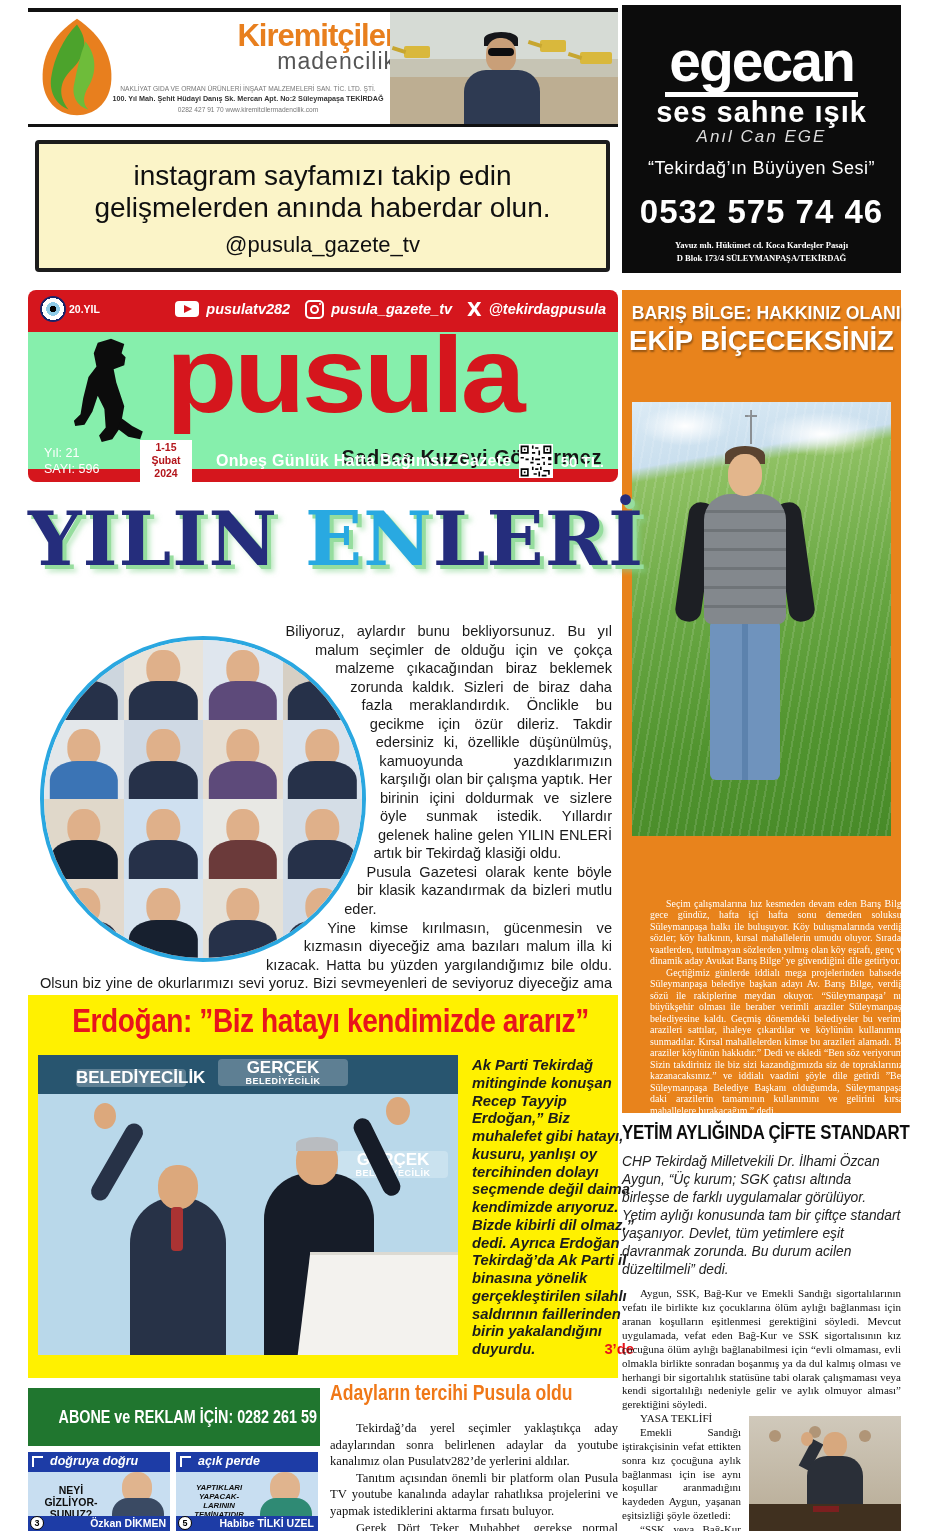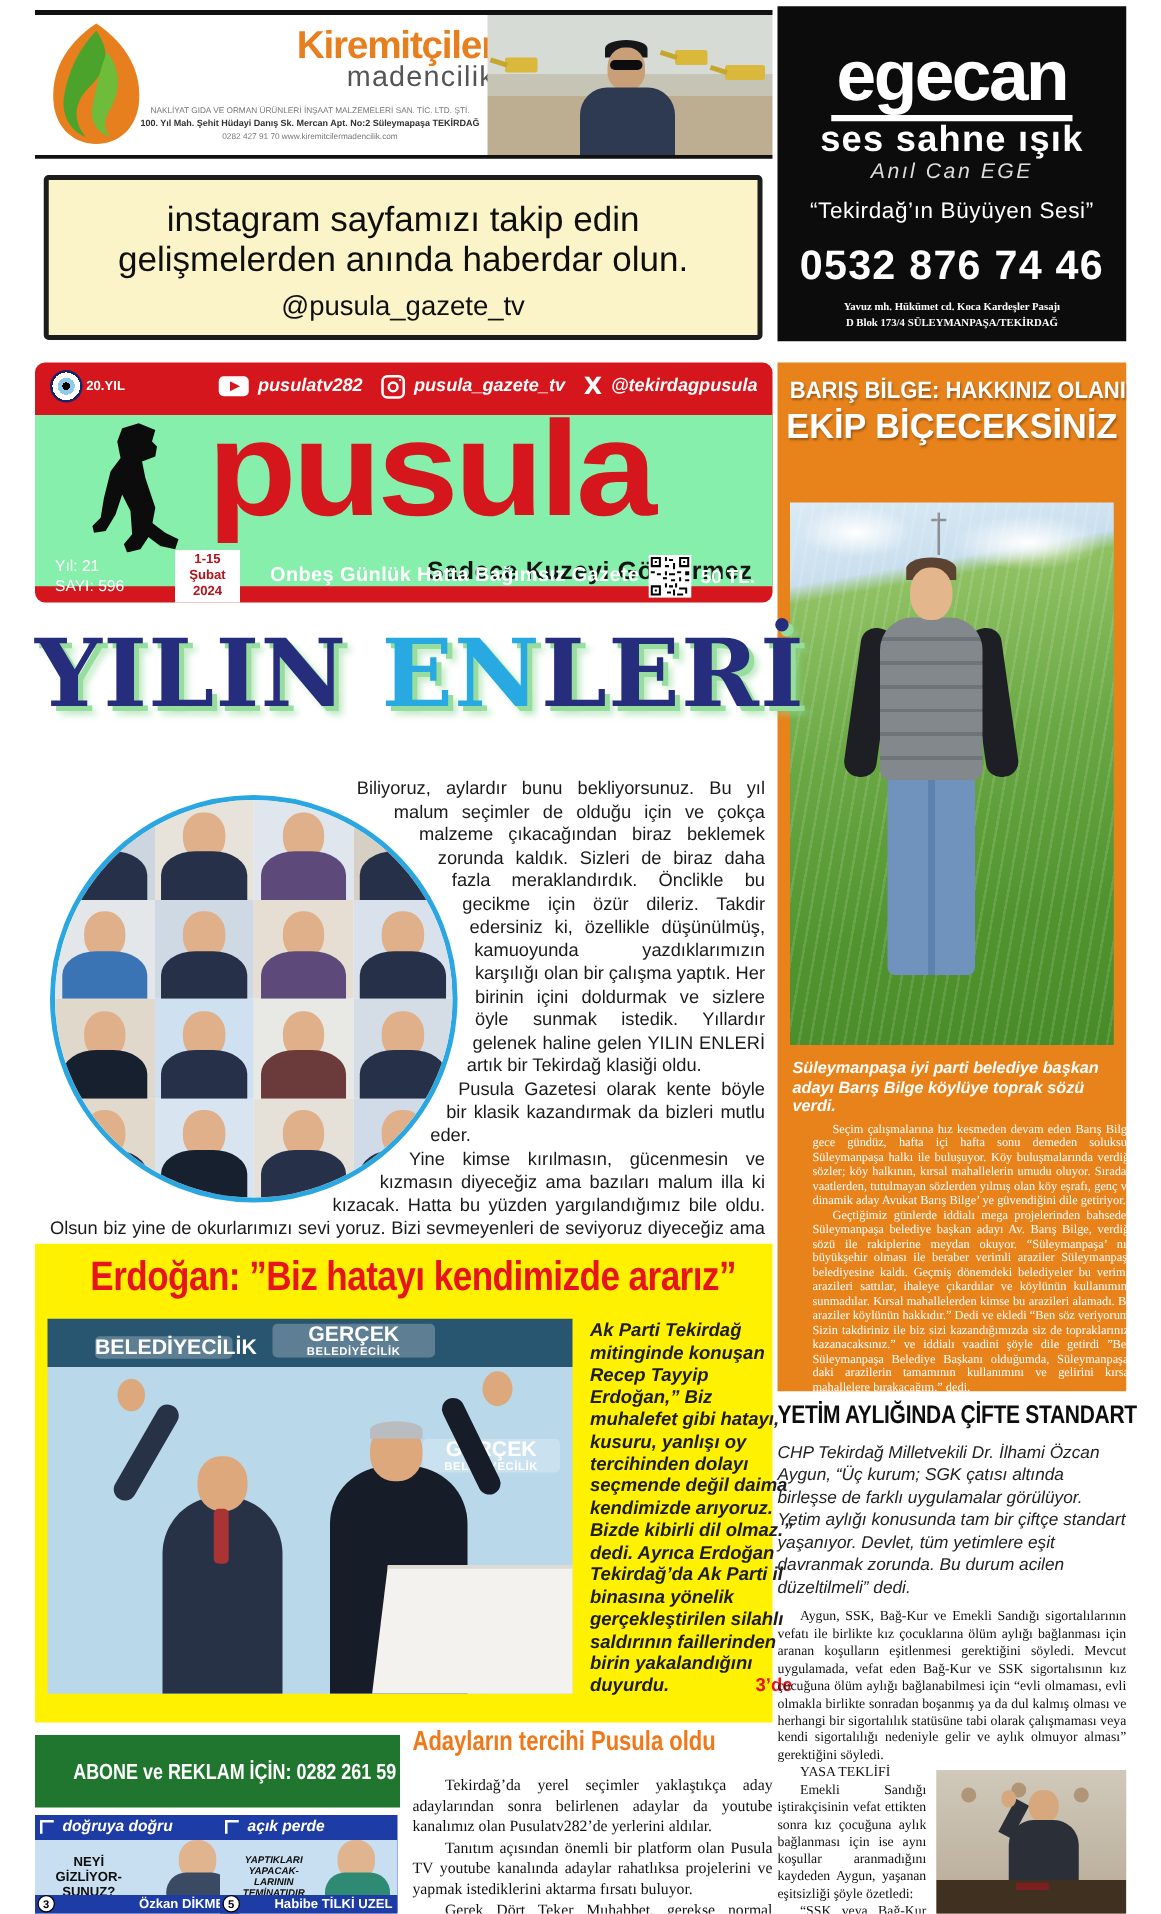--- a/index.html
+++ b/index.html
@@ -179,21 +179,21 @@
   .abone{left:28px;top:1388px;width:292px;height:58px;background:#20762f;color:#fff;
         display:flex;align-items:center;}
   .abone span{font-size:17.5px;font-weight:900;transform:scaleX(.82);white-space:nowrap;}
   .adaylar{left:330px;top:1380px;width:288px;}
   .aday-h{font-size:22px;font-weight:900;color:#f07818;white-space:nowrap;
         transform:scaleX(.8);transform-origin:left;}
   .aday-body{margin-top:14px;font-family:"Liberation Serif",serif;font-size:12.6px;line-height:1.32;
         text-align:justify;color:#111;}
   .aday-body p{margin:0;text-indent:26px;}
   .colbox{top:1452px;width:142px;height:79px;background:#1d3ca6;position:absolute;overflow:hidden;}
-  .cb1{left:28px;padding-left:21px;} .cb2{left:176px;}
+  .cb1{left:28px;} .cb2{left:176px;}
   .cb-rubric{position:absolute;top:2px;left:22px;color:#fff;font-style:italic;font-weight:bold;font-size:12.5px;}
   .cb-sq{position:absolute;top:4px;left:4px;width:9px;height:9px;border:2px solid #fff;border-bottom:none;border-right:none;}
   .cb-photo{position:absolute;left:0;top:20px;right:0;bottom:14px;background:#c8def1;}
   .cb-face{position:absolute;right:6px;top:0px;width:52px;height:46px;}
   .cb-face:before{content:"";position:absolute;left:10px;top:0;width:30px;height:32px;background:#e0b48e;border-radius:46%;}
   .cb-face:after{content:"";position:absolute;left:0;top:26px;width:52px;height:20px;background:#3a4a63;border-radius:16px 16px 0 0;}
   .cb2 .cb-face:after{background:#2f8a74;}
   .cb-title{position:absolute;left:4px;top:12px;width:78px;color:#0d0d0d;font-weight:800;
         text-align:center;line-height:1.15;}
   .cb1 .cb-title{font-size:10.5px;} .cb2 .cb-title{font-size:7.8px;font-style:italic;}
@@ -231,21 +231,21 @@
       <div class="miner-glasses"></div>
       <div class="miner-body"></div>
     </div>
   </div>
 
   <div class="abs egecan">
     <div class="eg-brand">egecan</div>
     <div class="eg-sub">ses sahne ışık</div>
     <div class="eg-person">Anıl Can EGE</div>
     <div class="eg-slogan">“Tekirdağ’ın Büyüyen Sesi”</div>
-    <div class="eg-phone">0532 876 74 46</div>
+    <div class="eg-phone">0532 575 74 46</div>
     <div class="eg-addr">
       <div>Yavuz mh. Hükümet cd. Koca Kardeşler Pasajı</div>
       <div>D Blok 173/4 SÜLEYMANPAŞA/TEKİRDAĞ</div>
     </div>
   </div>
 
   <div class="abs instabox">
     <div class="insta-l1">instagram sayfamızı takip edin</div>
     <div class="insta-l2">gelişmelerden anında haberdar olun.</div>
     <div class="insta-h">@pusula_gazete_tv</div>
@@ -301,21 +301,20 @@
       <div class="cloud" style="left:130px;top:10px;width:120px;height:44px;"></div>
       <div class="pylon"></div>
       <div class="grass"></div>
       <div class="bb-armL"></div>
       <div class="bb-armR"></div>
       <div class="bb-jeans"></div>
       <div class="bb-vest"></div>
       <div class="bb-man-hair"></div>
       <div class="bb-man-head"></div>
     </div>
-    <div class="bb-caption">Süleymanpaşa iyi parti belediye başkan adayı Barış Bilge köylüye toprak sözü verdi.</div>
     <div class="bb-body">
       <p>Seçim çalışmalarına hız kesmeden devam eden Barış Bilge gece gündüz, hafta içi hafta sonu demeden soluksuz Süleymanpaşa halkı ile buluşuyor. Köy buluşmalarında verdiği sözler; köy halkının, kırsal mahallelerin umudu oluyor. Sıradan vaatlerden, tutulmayan sözlerden yılmış olan köy eşrafı, genç ve dinamik aday Avukat Barış Bilge’ ye güvendiğini dile getiriyor.</p>
       <p>Geçtiğimiz günlerde iddialı mega projelerinden bahseden Süleymanpaşa belediye başkan adayı Av. Barış Bilge, verdiği sözü ile rakiplerine meydan okuyor. “Süleymanpaşa’ nın büyükşehir olması ile beraber verimli araziler Süleymanpaşa belediyesine kaldı. Geçmiş dönemdeki belediyeler bu verimli arazileri sattılar, ihaleye çıkardılar ve köylünün kullanımına sunmadılar. Kırsal mahallelerden kimse bu arazileri alamadı. Bu araziler köylünün hakkıdır.” Dedi ve ekledi “Ben söz veriyorum. Sizin takdiriniz ile biz sizi kazandığımızda siz de topraklarınızı kazanacaksınız.” ve iddialı vaadini şöyle dile getirdi ”Ben Süleymanpaşa Belediye Başkanı olduğumda, Süleymanpaşa’ daki arazilerin tamamının kullanımını ve gelirini kırsal mahallelere bırakacağım.” dedi.</p>
     </div>
   </div>
 
   <div class="abs yilin-h">
     <span class="navy">YILIN </span><span class="cyan">EN</span><span class="navy">LERİ</span>
   </div>
 

